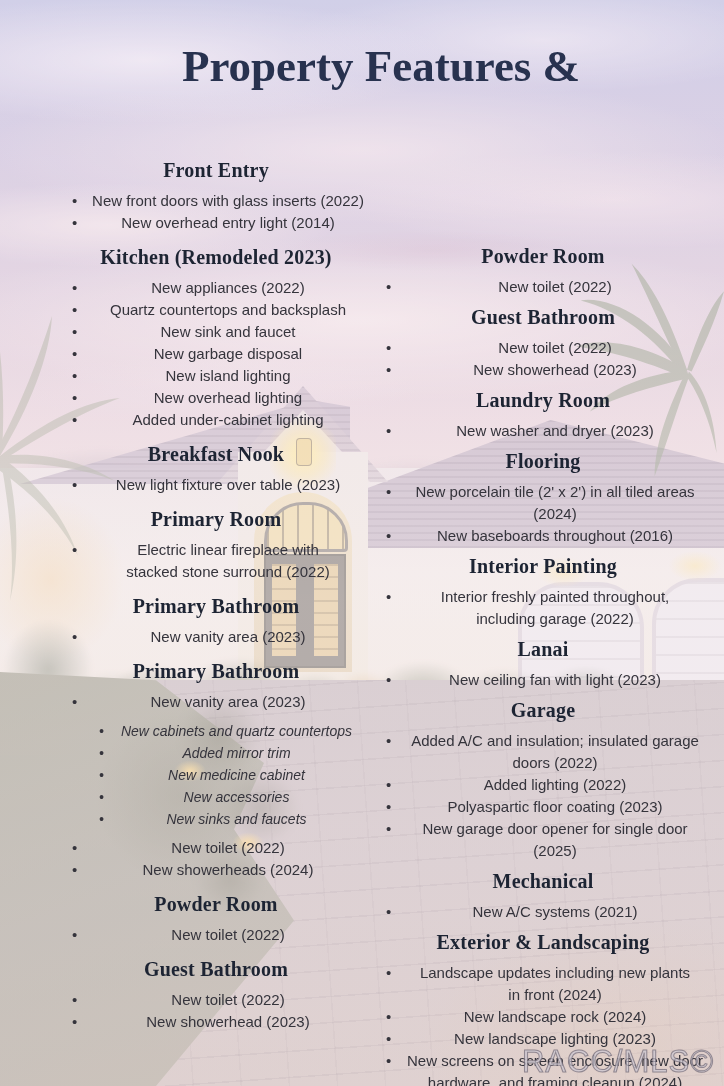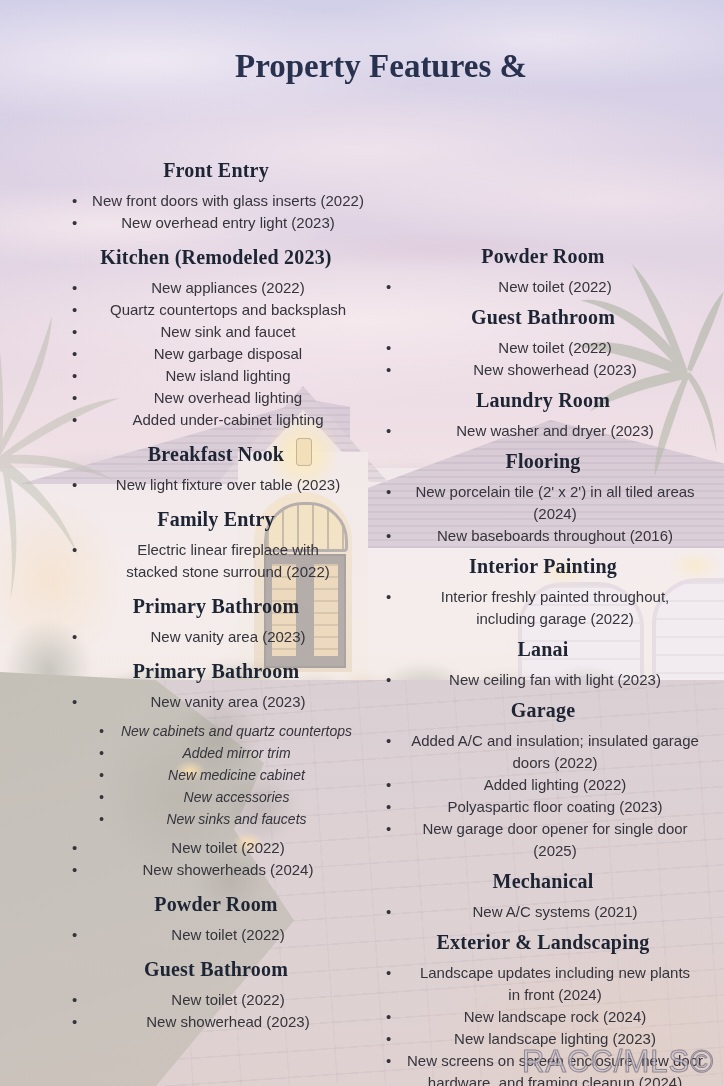--- a/index.html
+++ b/index.html
@@ -107,21 +107,21 @@
   .palm-right { left:576px; top:248px; width:148px; height:262px; opacity:.62; }
   .palm-left { left:-10px; top:276px; width:140px; height:340px; opacity:.5; }
 
   .wash { inset:0; background:linear-gradient(180deg,
     rgba(255,255,255,.26) 0%, rgba(255,255,255,.30) 30%,
     rgba(255,253,252,.42) 55%, rgba(255,250,248,.40) 100%); }
 
   
   .content { position:absolute; inset:0; color:#35343c; }
   .title { position:absolute; top:46px; left:0; right:0; text-align:center;
-    font-family:"Liberation Serif", serif; font-weight:700; font-size:33px;
+    font-family:"Liberation Serif", serif; font-weight:700; font-size:45px;
     line-height:40px; color:#28324f;padding-left:38px; }
   .col { position:absolute;text-align:center; }
   .col.left  { left:60px;  top:158px; width:312px; }
   .col.right { left:374px; top:244px; width:338px; }
   section { margin:0 0 11px 0; }
   .col.right section { margin-bottom:7px; }
   h2 { margin:0 0 3px 0; font-family:"Liberation Serif", serif; font-weight:700;
     font-size:20px; line-height:25px; color:#1d2433; letter-spacing:.2px; }
   ul { list-style:none; margin:7px; padding:0; }
   li { position:relative; padding-left:24px; font-size:15px; line-height:22px; }
@@ -203,21 +203,21 @@
     <div class="title">
       <div>Property Features &amp;</div>
     </div>
 
     <div class="col left">
 
       <section>
         <h2>Front Entry</h2>
         <ul>
           <li><span class="li-text">New front doors with glass inserts (2022)</span></li>
-          <li><span class="li-text">New overhead entry light (2023)</span></li>
+          <li><span class="li-text">New overhead entry light (2014)</span></li>
         </ul>
       </section>
 
       <section>
         <h2>Kitchen (Remodeled 2023)</h2>
         <ul>
           <li><span class="li-text">New appliances (2022)</span></li>
           <li><span class="li-text">Quartz countertops and backsplash</span></li>
           <li><span class="li-text">New sink and faucet</span></li>
           <li><span class="li-text">New garbage disposal</span></li>
@@ -228,21 +228,21 @@
       </section>
 
       <section>
         <h2>Breakfast Nook</h2>
         <ul>
           <li><span class="li-text">New light fixture over table (2023)</span></li>
         </ul>
       </section>
 
       <section>
-        <h2>Family Entry</h2>
+        <h2>Primary Room</h2>
         <ul>
           <li><span class="li-text">Electric linear fireplace with
 stacked stone surround (2022)</span></li>
         </ul>
       </section>
 
       <section>
         <h2>Primary Bathroom</h2>
         <ul>
           <li><span class="li-text">New vanity area (2023)</span></li>

